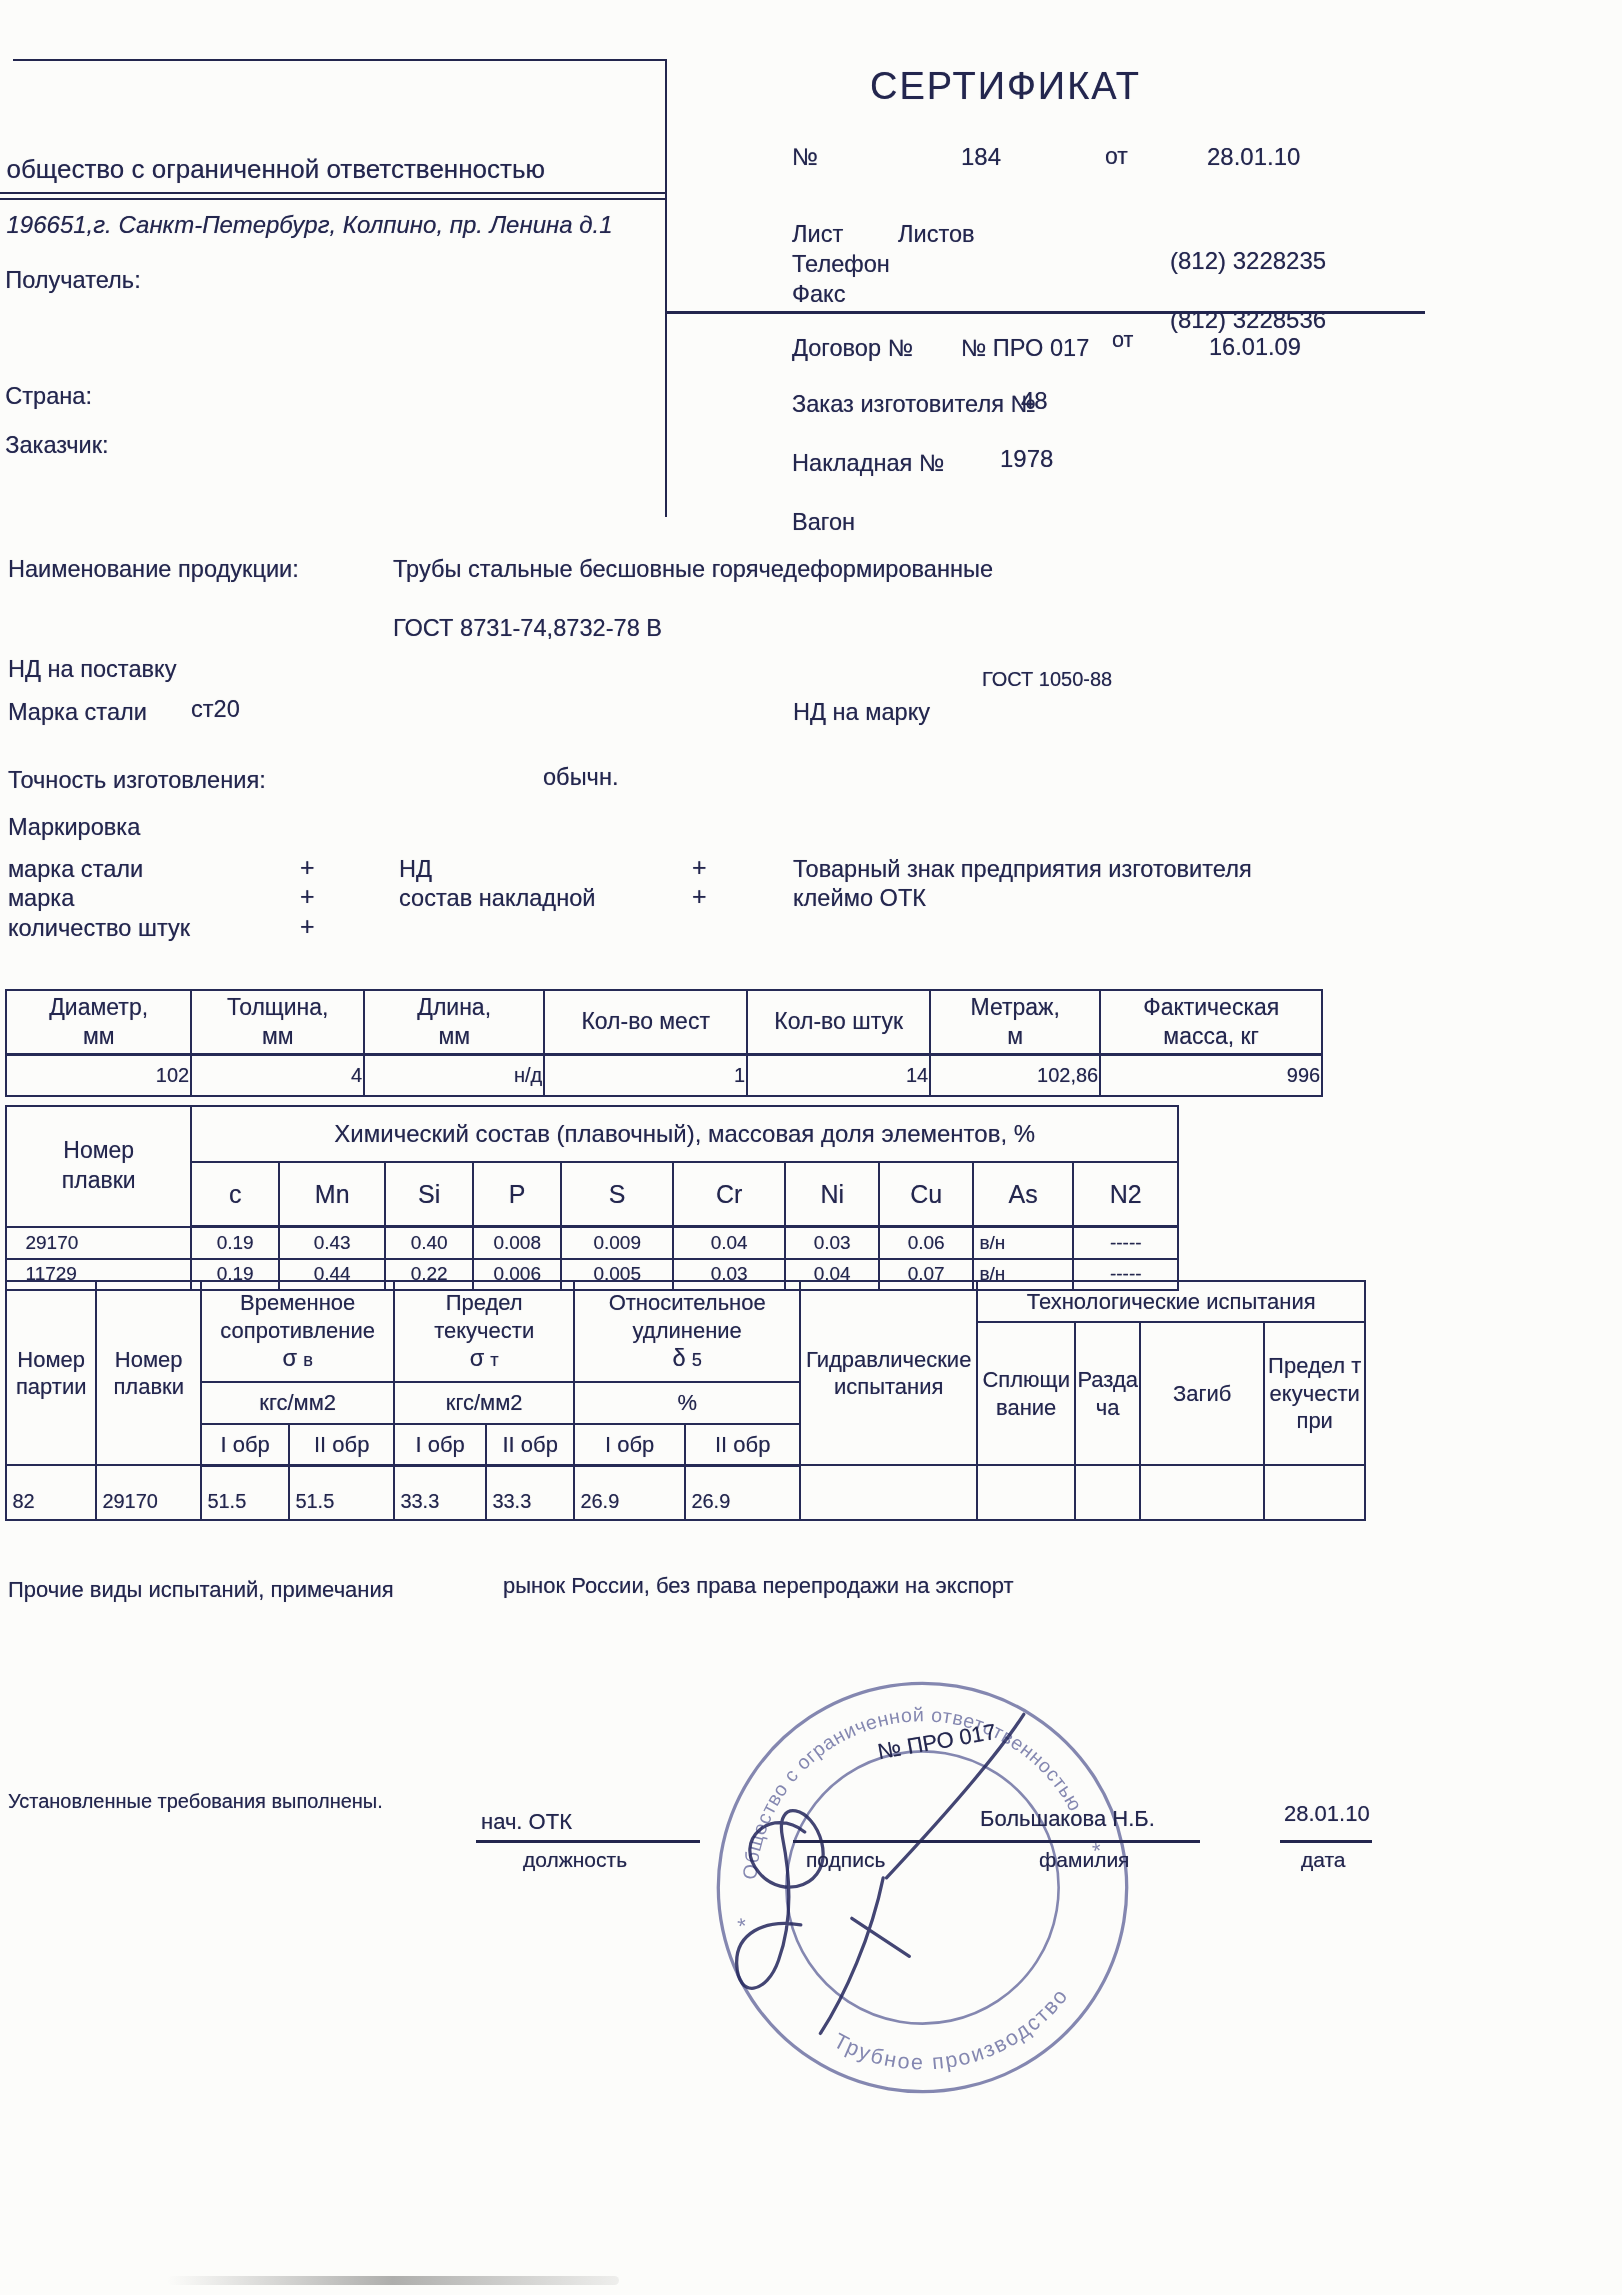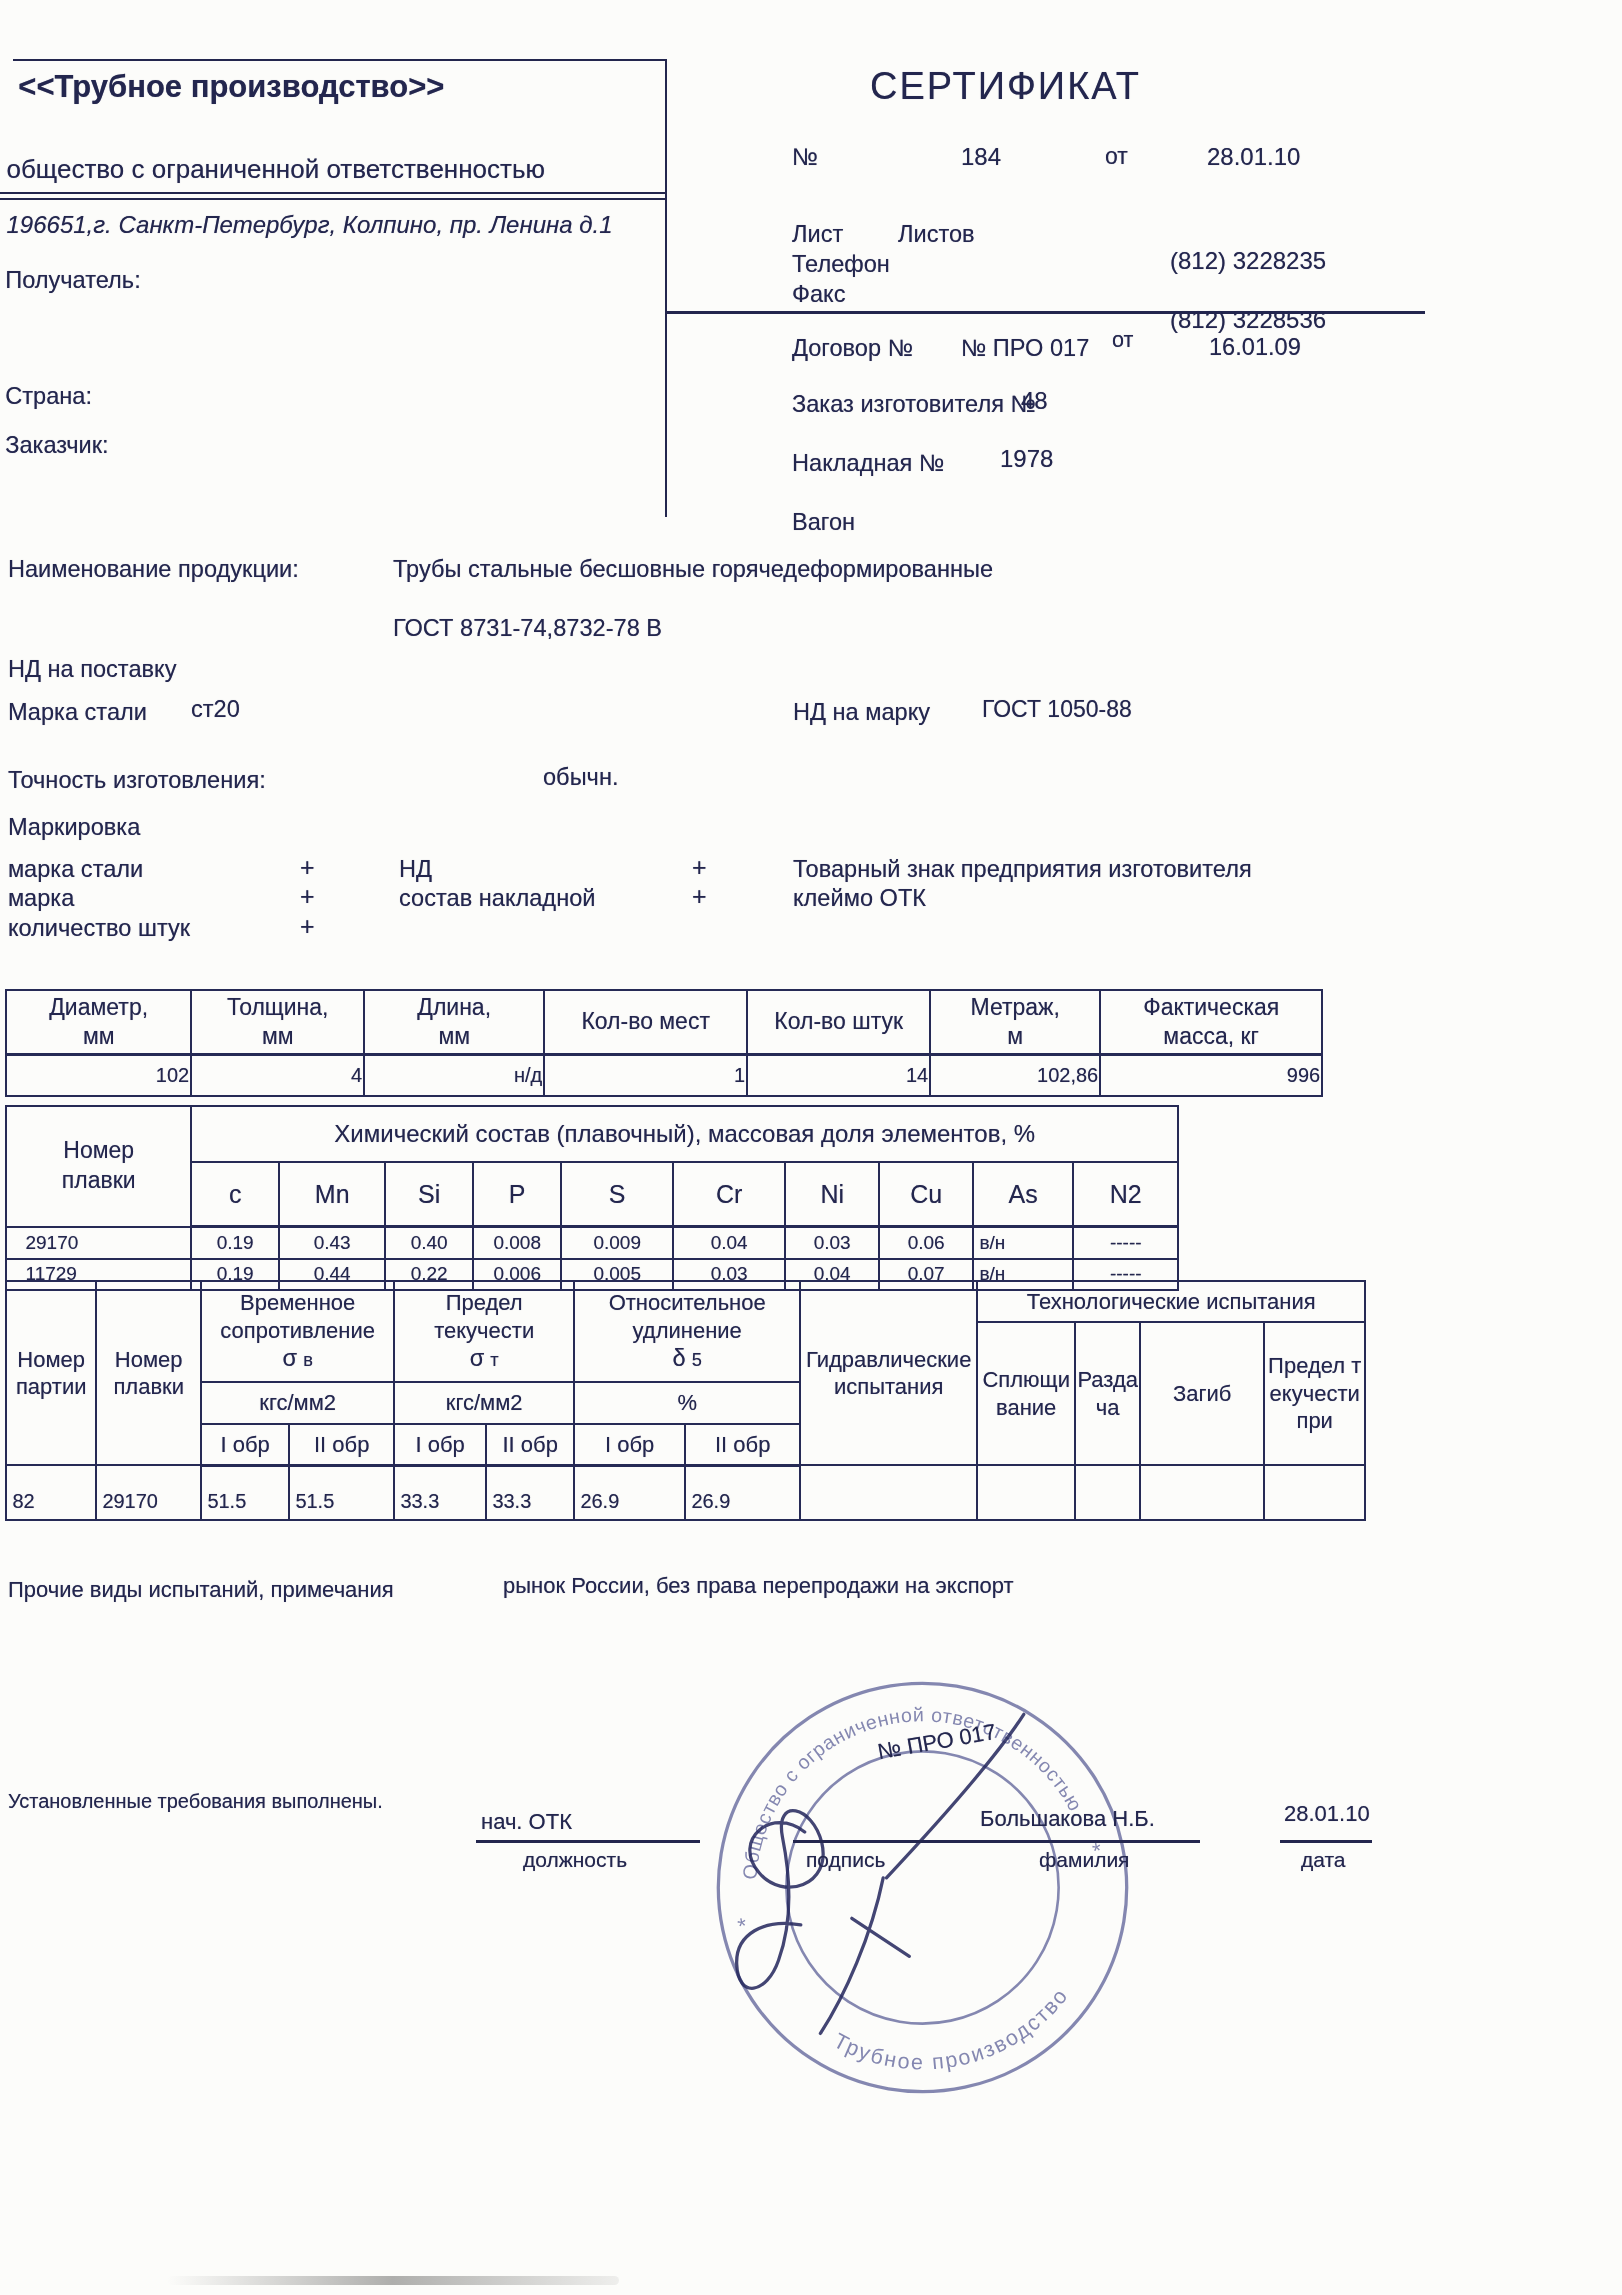--- a/index.html
+++ b/index.html
@@ -43,21 +43,20 @@
 <body>
 
 <div class="page">
 
   <div class="hl" style="left:13px;top:59px;width:652px;height:2px;"></div>
   <div class="vl" style="left:665px;top:59px;width:2px;height:458px;"></div>
   <div class="hl" style="left:0;top:192px;width:665px;height:2px;"></div>
   <div class="hl" style="left:0;top:198px;width:665px;height:2px;"></div>
   <div class="hl" style="left:665px;top:311px;width:760px;height:2.6px;"></div>
 
-  <div class="t b" style="left:18.3px;top:69px;font-size:31px;">&lt;&lt;Трубное производство&gt;&gt;</div>
   <div class="t" style="left:6.5px;top:154px;font-size:26px;">общество с ограниченной ответственностью</div>
   <div class="t it" style="left:6.5px;top:211px;font-size:24px;">196651,г. Санкт-Петербург, Колпино, пр. Ленина д.1</div>
   <div class="t" style="left:5.2px;top:267px;font-size:23.6px;">Получатель:</div>
   <div class="t" style="left:5.2px;top:383px;font-size:23.6px;">Страна:</div>
   <div class="t" style="left:5.2px;top:432px;font-size:23.6px;">Заказчик:</div>
 
   <div class="t" style="left:870px;top:65px;font-size:38px;letter-spacing:2px;">СЕРТИФИКАТ</div>
   <div class="t" style="left:792px;top:143px;font-size:24px;">№</div>
   <div class="t" style="left:961px;top:143px;font-size:24px;">184</div>
   <div class="t" style="left:1105px;top:143px;font-size:23px;">от</div>
@@ -80,21 +79,21 @@
   <div class="t" style="left:1000px;top:445px;font-size:24px;">1978</div>
   <div class="t" style="left:792px;top:509px;font-size:23.6px;">Вагон</div>
 
   <div class="t" style="left:7.9px;top:556px;font-size:23.6px;">Наименование продукции:</div>
   <div class="t" style="left:393px;top:556px;font-size:23.6px;">Трубы стальные бесшовные горячедеформированные</div>
   <div class="t" style="left:393px;top:615px;font-size:23.6px;">ГОСТ 8731-74,8732-78 В</div>
   <div class="t" style="left:7.9px;top:656px;font-size:23.6px;">НД на поставку</div>
   <div class="t" style="left:7.9px;top:699px;font-size:23.6px;">Марка стали</div>
   <div class="t" style="left:191px;top:696px;font-size:23.6px;">ст20</div>
   <div class="t" style="left:793px;top:699px;font-size:23.6px;">НД на марку</div>
-  <div class="t" style="left:982px;top:696px;font-size:23px;">ГОСТ  1050-88</div>
+  <div class="t" style="left:982px;top:668px;font-size:20px;">ГОСТ  1050-88</div>
   <div class="t" style="left:7.9px;top:767px;font-size:23.6px;">Точность изготовления:</div>
   <div class="t" style="left:543px;top:764px;font-size:23.6px;">обычн.</div>
   <div class="t" style="left:7.9px;top:814px;font-size:23.6px;">Маркировка</div>
 
   <div>
     <div class="t" style="left:7.9px;top:856px;font-size:23.6px;">марка стали</div>
     <div class="t" style="left:300px;top:853px;font-size:25px;">+</div>
     <div class="t" style="left:399px;top:856px;font-size:23.6px;">НД</div>
     <div class="t" style="left:692px;top:853px;font-size:25px;">+</div>
     <div class="t" style="left:793px;top:856px;font-size:23.6px;">Товарный знак предприятия изготовителя</div>

